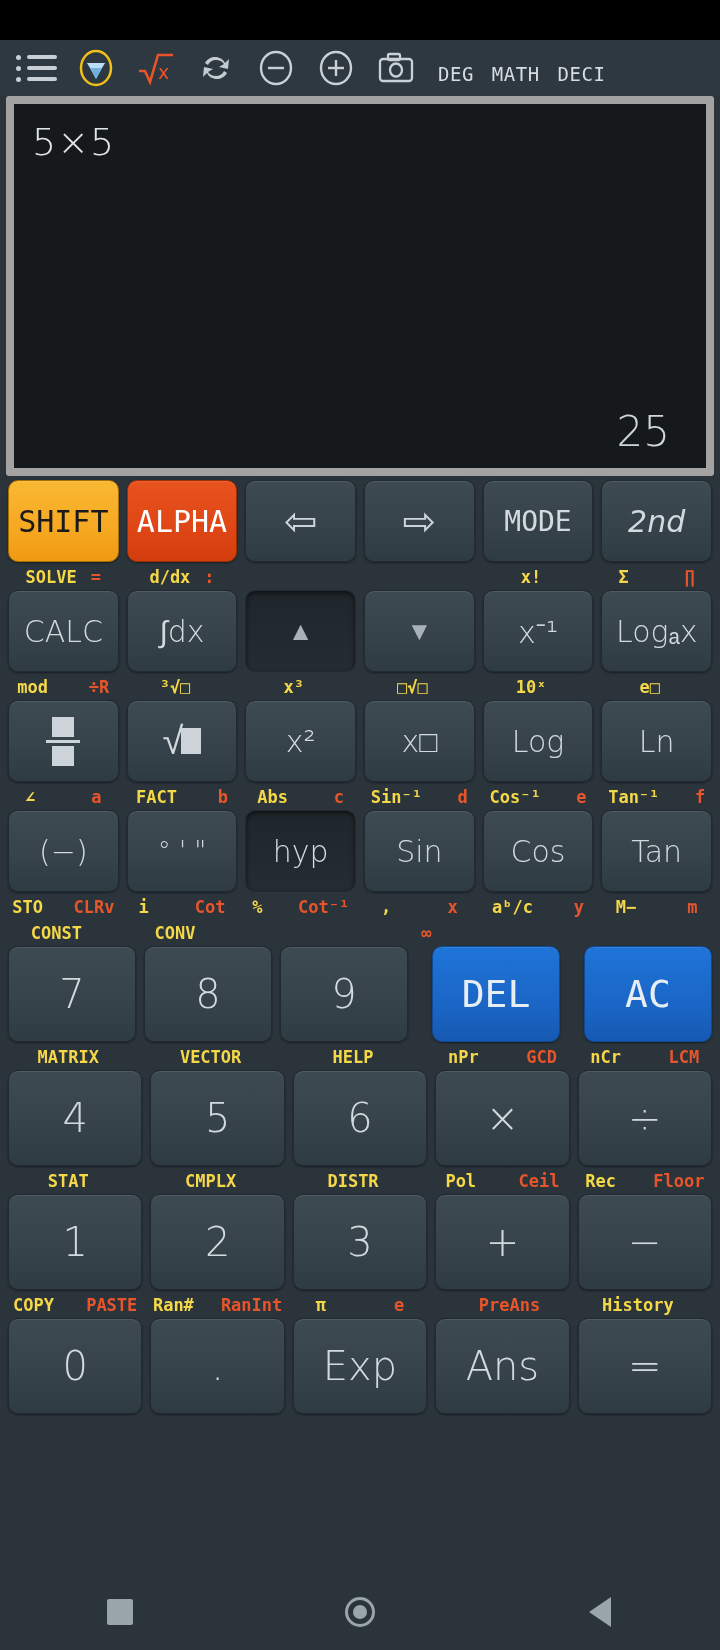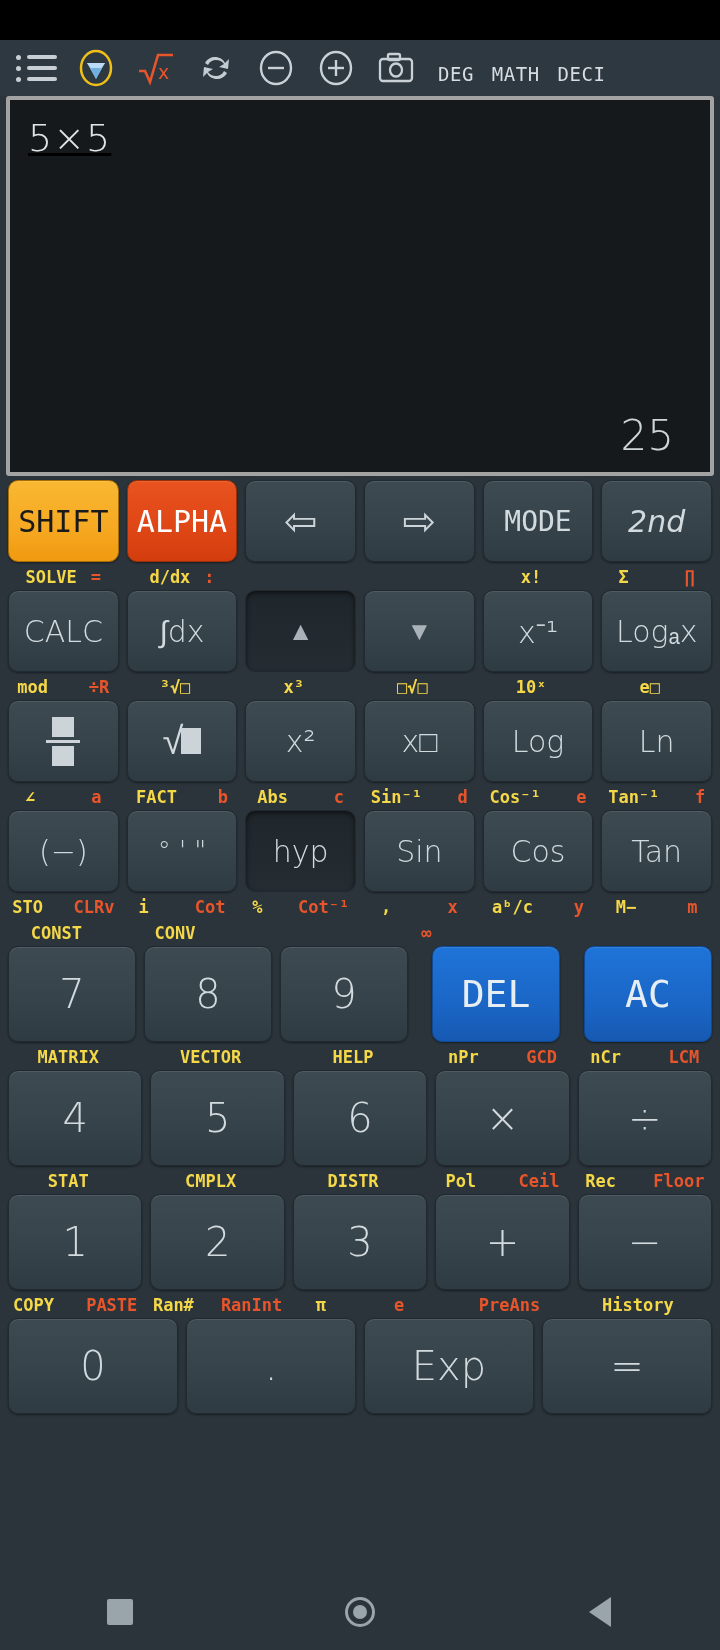--- a/index.html
+++ b/index.html
@@ -51,25 +51,24 @@
   }
 
   
   .display-wrap {
     flex: 0 0 380px;
     padding: 0 6px;
   }
   .display {
     width: 100%; height: 100%;
     background: #16191c;
-    border: 4px solid #a3a3a3;
+    border: 8px solid #a3a3a3;
     border-radius: 3px;
     position: relative;
     padding: 16px 18px;
-    text-decoration: underline;
   }
   .expr {
     color: #dfe4e7; font-size: 38px;
     font-family: "DejaVu Sans", sans-serif;
     font-weight: 300;
     letter-spacing: 1px;
   }
   .result {
     position: absolute; right: 36px; bottom: 12px;
     color: #cfd6da; font-size: 42px;
@@ -626,20 +625,23 @@
       <div class="key num-key">
           <span>0</span>
         </div>
       <div class="key num-key">
           <span>.</span>
         </div>
       <div class="key num-key">
           <span>Exp</span>
         </div>
       <div class="key num-key">
+          <span>Ans</span>
+        </div>
+      <div class="key num-key">
           <span>=</span>
         </div>
     </div>
 
   </div>
 
   <div class="navbar">
     <div class="nav-btn">
       <span class="nav-square"></span>
     </div>

